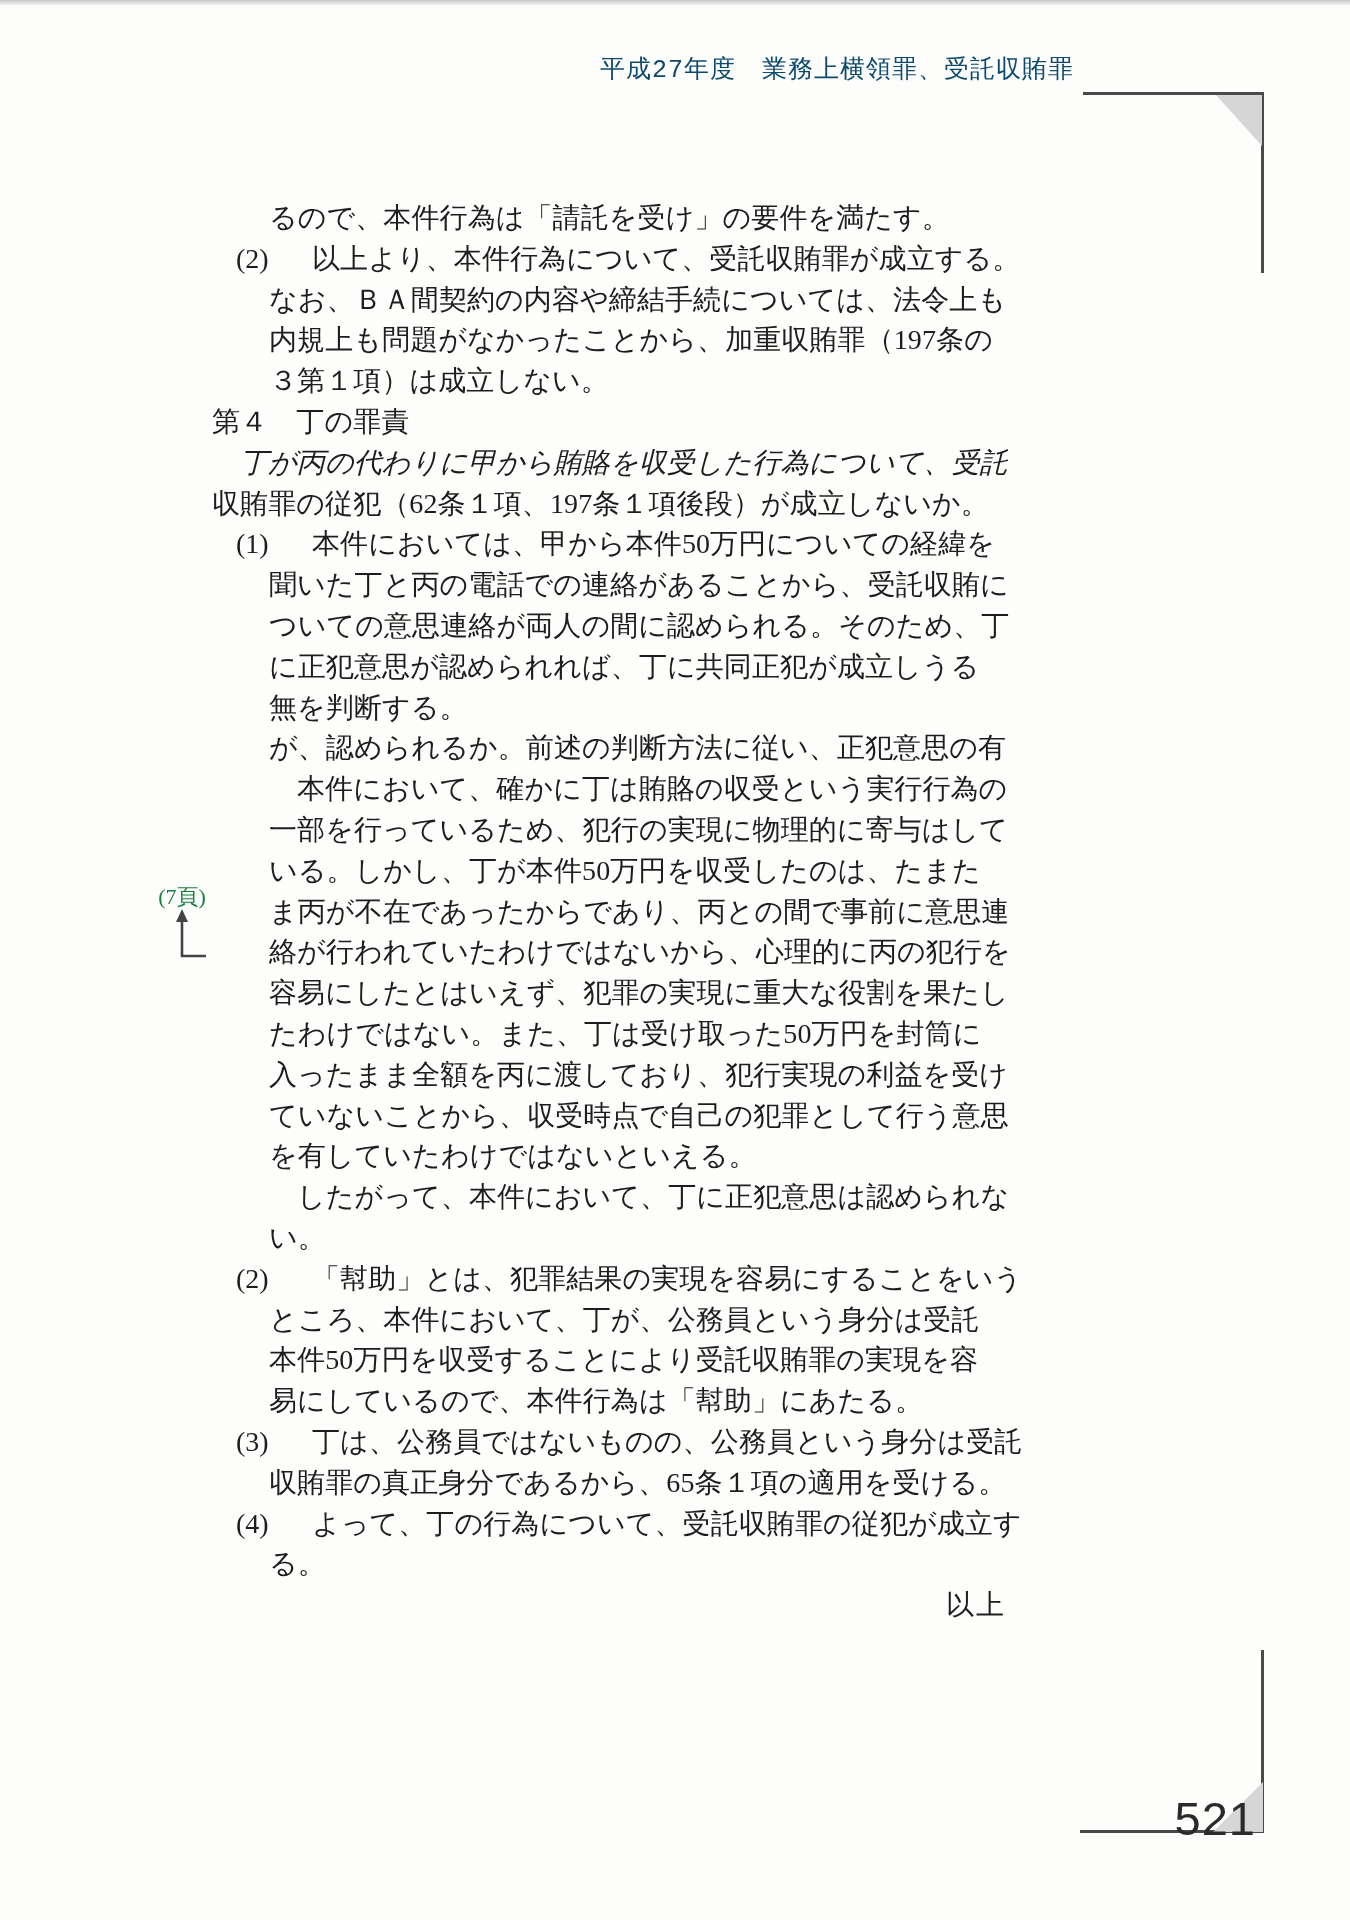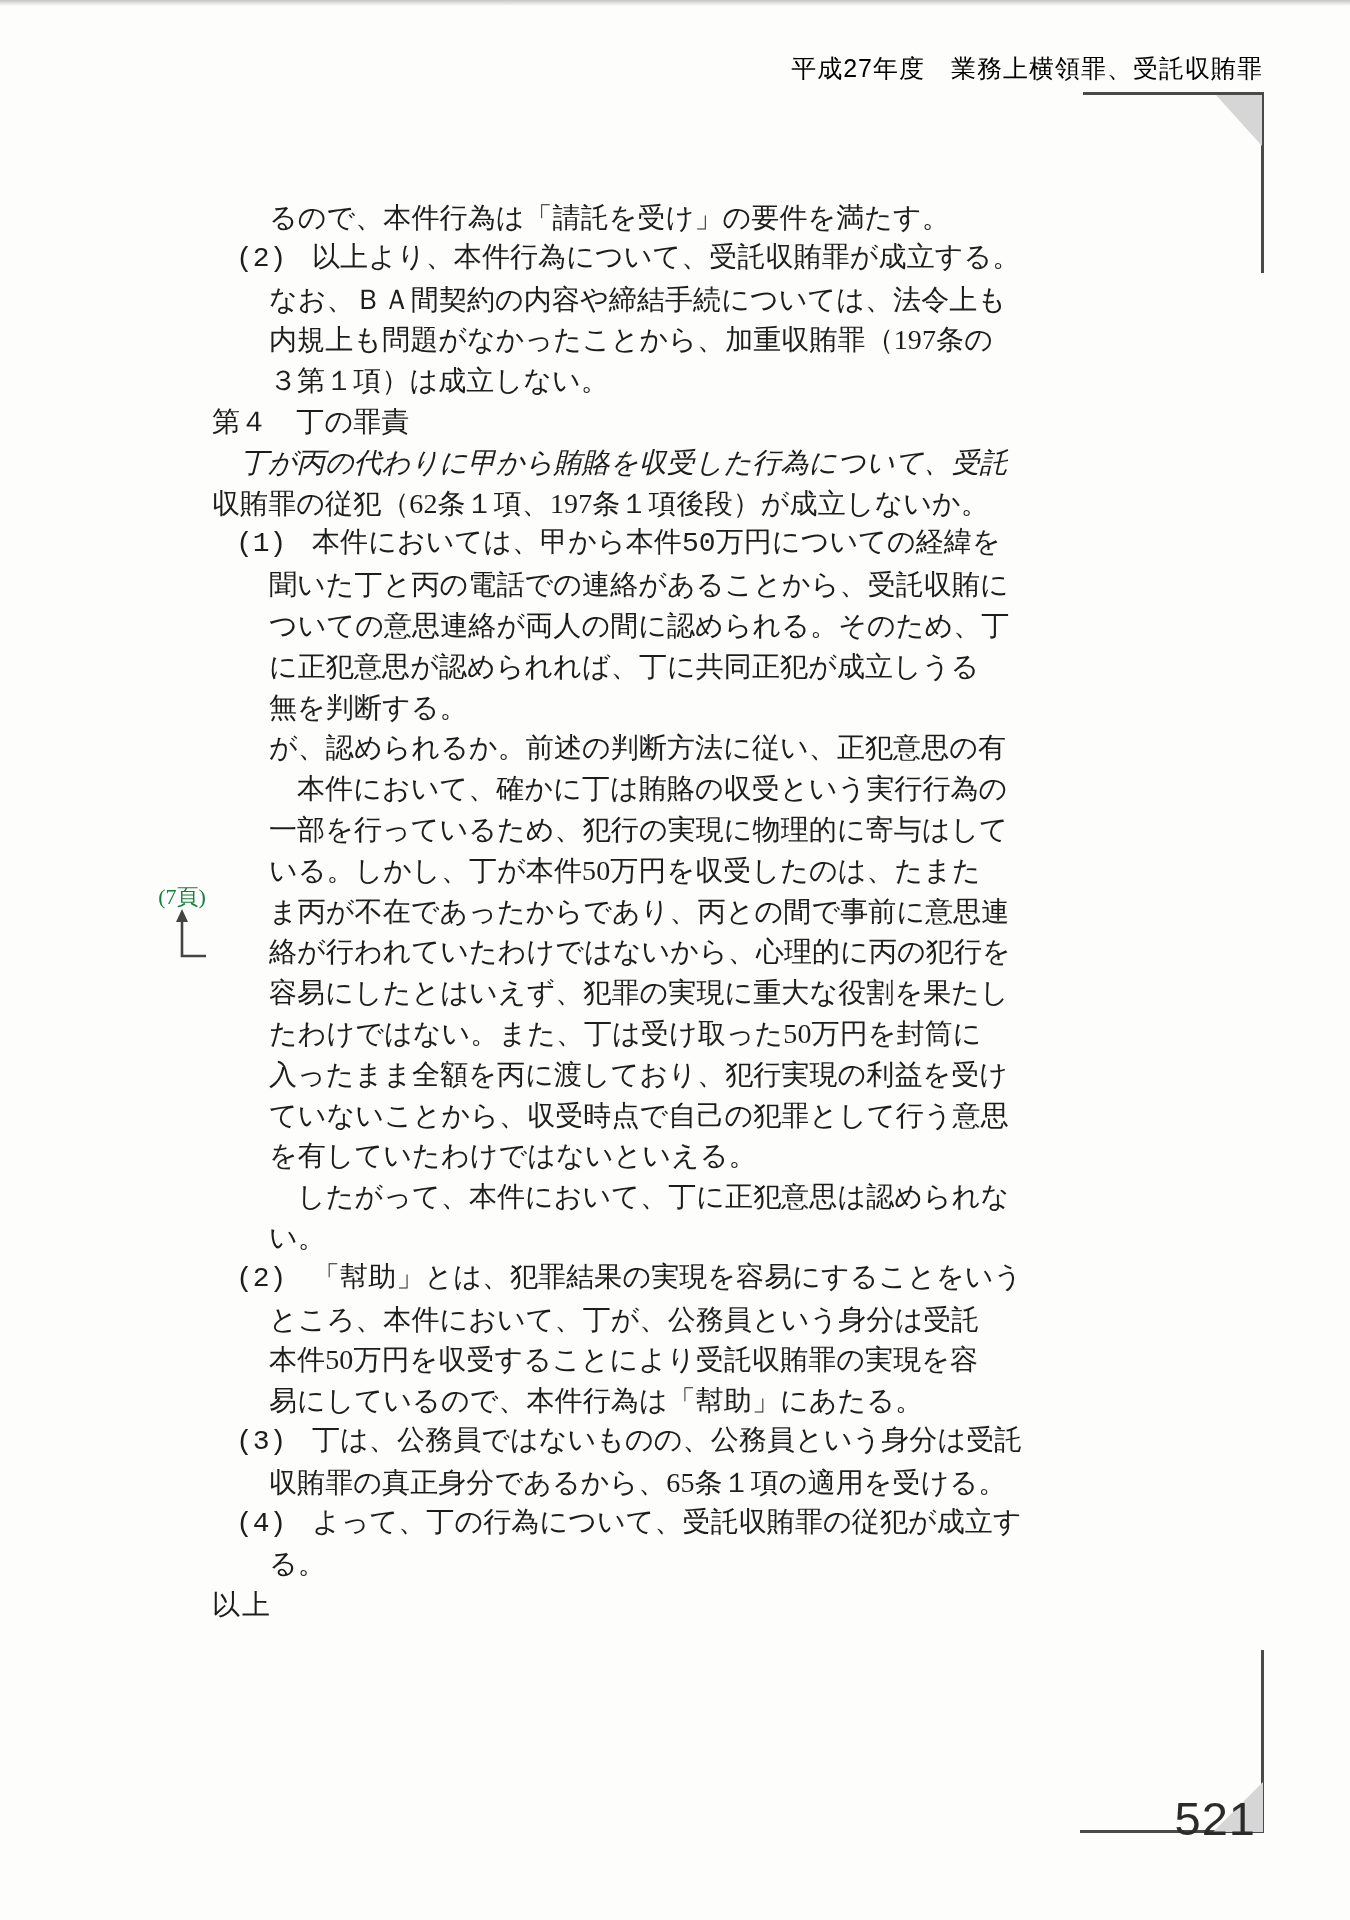--- a/index.html
+++ b/index.html
@@ -15,23 +15,22 @@
     color:var(--text-color);
   }
   
   .scan-edge-top{
     position:absolute;left:0;top:0;width:1350px;height:6px;
     background:linear-gradient(#c6c6c6,rgba(255,255,255,0));
   }
   
   .header-title{
     position:absolute;left:600px;top:52px;width:663px;
-    text-align:right;
-    font-family:Liberation Sans, sans-serif;
-    font-size:25px;letter-spacing:1px;color:#000000;
+    font-family:Liberation Mono, monospace;
+    font-size:25px;letter-spacing:1px;color:#0c4a6e;
     white-space:nowrap;
   }
   .rule{position:absolute;background:var(--rule-color);}
   .rule-top-h{left:1083px;top:92px;width:181px;height:3px;}
   .rule-top-v{left:1261px;top:92px;width:3px;height:181px;}
   .rule-bot-h{left:1080px;top:1830px;width:184px;height:3px;}
   .rule-bot-v{left:1261px;top:1650px;width:3px;height:183px;}
   .tri{position:absolute;width:0;height:0;}
   .tri-top{
     left:1216px;top:95px;
@@ -45,25 +44,25 @@
   }
   
   .body-block{
     position:absolute;left:212px;top:195px;width:794px;
     font-size:28px;line-height:34.8px;letter-spacing:0.1px;
     white-space:nowrap;
   }
   .line{height:34.8px;margin-top:6px;}
   .line.l0 {padding-left:0;}
   .line.l0i{padding-left:28px;font-style:italic;}
-  .line.l1 {padding-left:24px;font-family:Liberation Mono, monospace;}
+  .line.l1 {padding-left:24px;}
   .line.l2 {padding-left:57px;}
   .line.l2i{padding-left:85px;}
   .line .marker{display:inline-block;width:76px;letter-spacing:0;}
-  .line.closing{letter-spacing:2px;padding-right:0;}
+  .line.closing{text-align:right;letter-spacing:2px;padding-right:0;}
   
   .margin-note{
     position:absolute;left:132px;top:882px;width:100px;
     text-align:center;font-size:22px;color:#15803d;letter-spacing:0;
   }
   .margin-arrow{position:absolute;left:164px;top:906px;}
   
   .page-number{
     position:absolute;left:1120px;top:1791px;width:136px;
     text-align:right;

